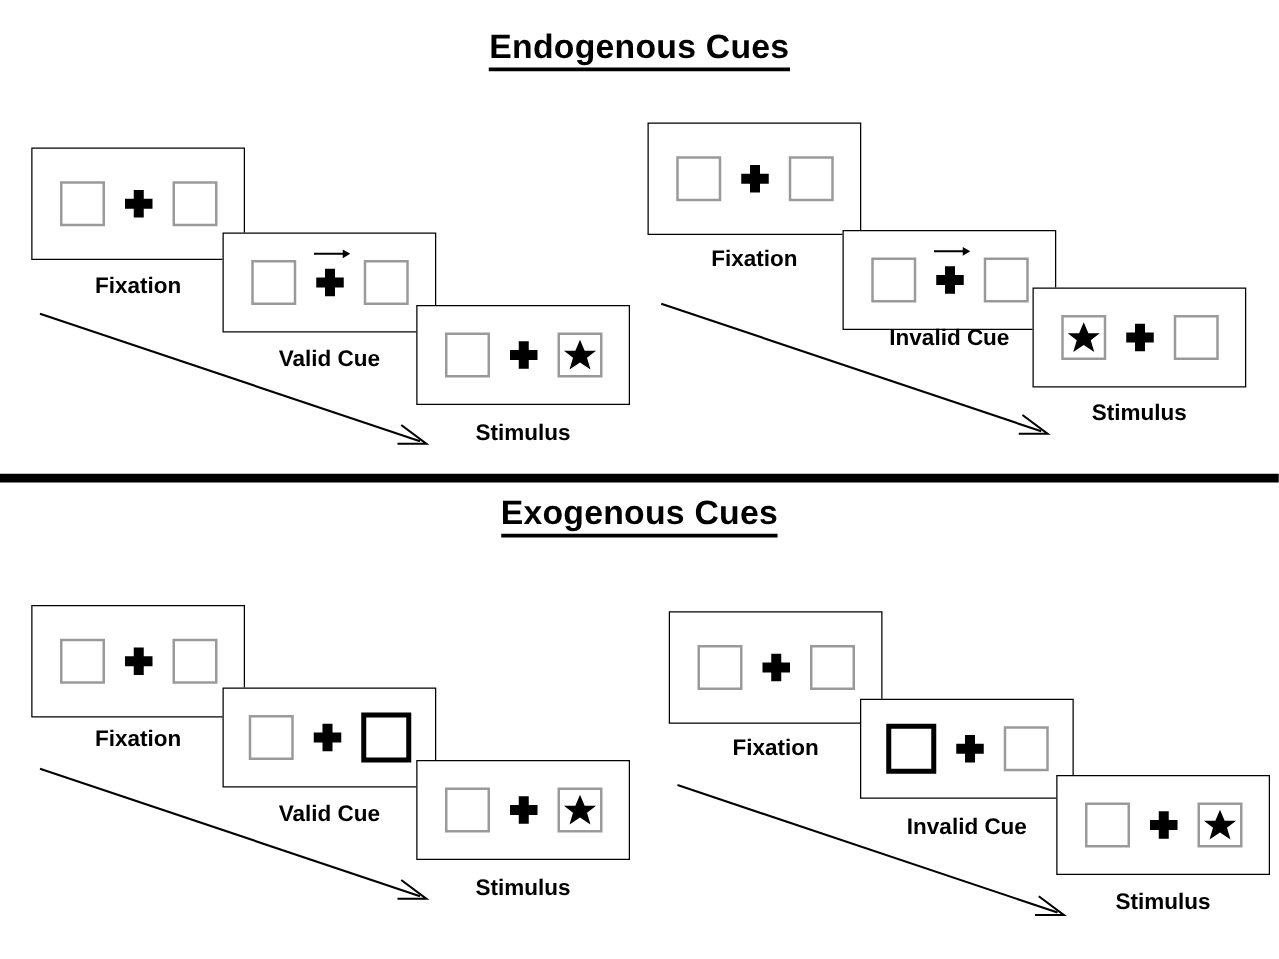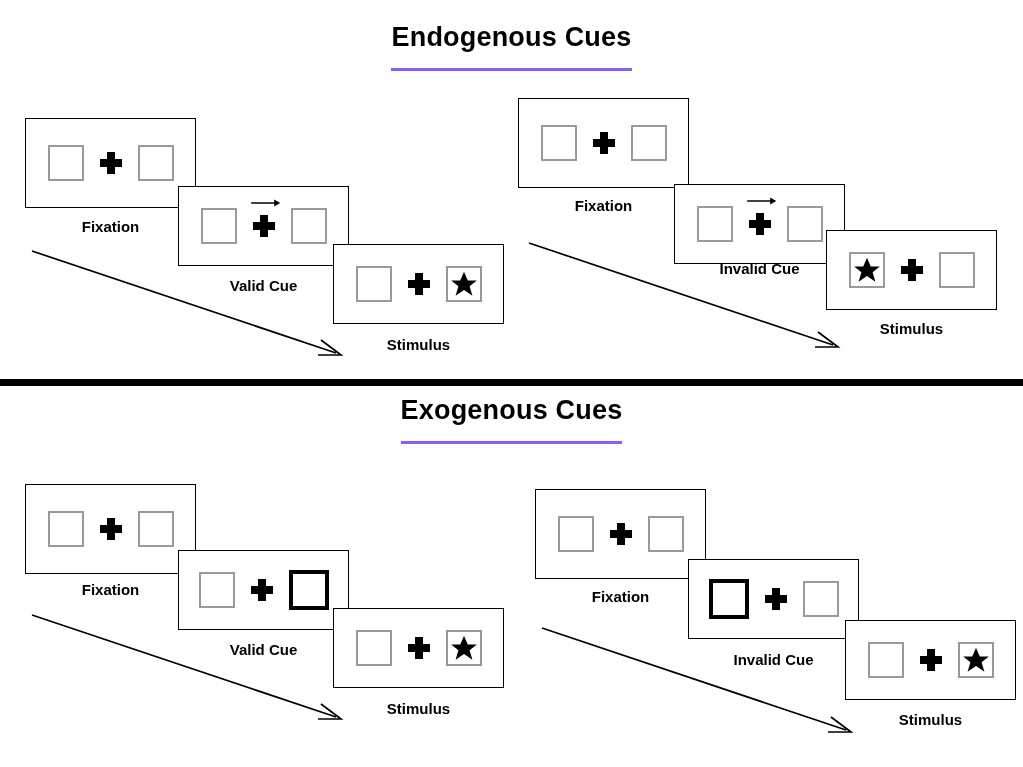--- a/index.html
+++ b/index.html
@@ -19,22 +19,22 @@
   
   .section-title {
     position: absolute;
     width: 100%;
     text-align: center;
     font-size: 27px;
     font-weight: bold;
     letter-spacing: 0.2px;
   }
   .section-title span {
-    border-bottom: 3px solid #8b5cf6;
-    padding-bottom: 16px;
+    border-bottom: 3px solid #000000;
+    padding-bottom: 2px;
   }
 
   
   .divider {
     position: absolute;
     left: 0;
     width: 1023px;
     height: 7px;
     background: #000000;
   }
@@ -115,21 +115,21 @@
   
   .star {
     width: 28px;
     height: 28px;
     display: block;
   }
 
   
   .caption {
     position: absolute;
-    font-size: 15px;
+    font-size: 18px;
     font-weight: bold;
     white-space: nowrap;
     text-align: center;
   }
 
   
   .flow-arrow {
     position: absolute;
     overflow: visible;
   }

